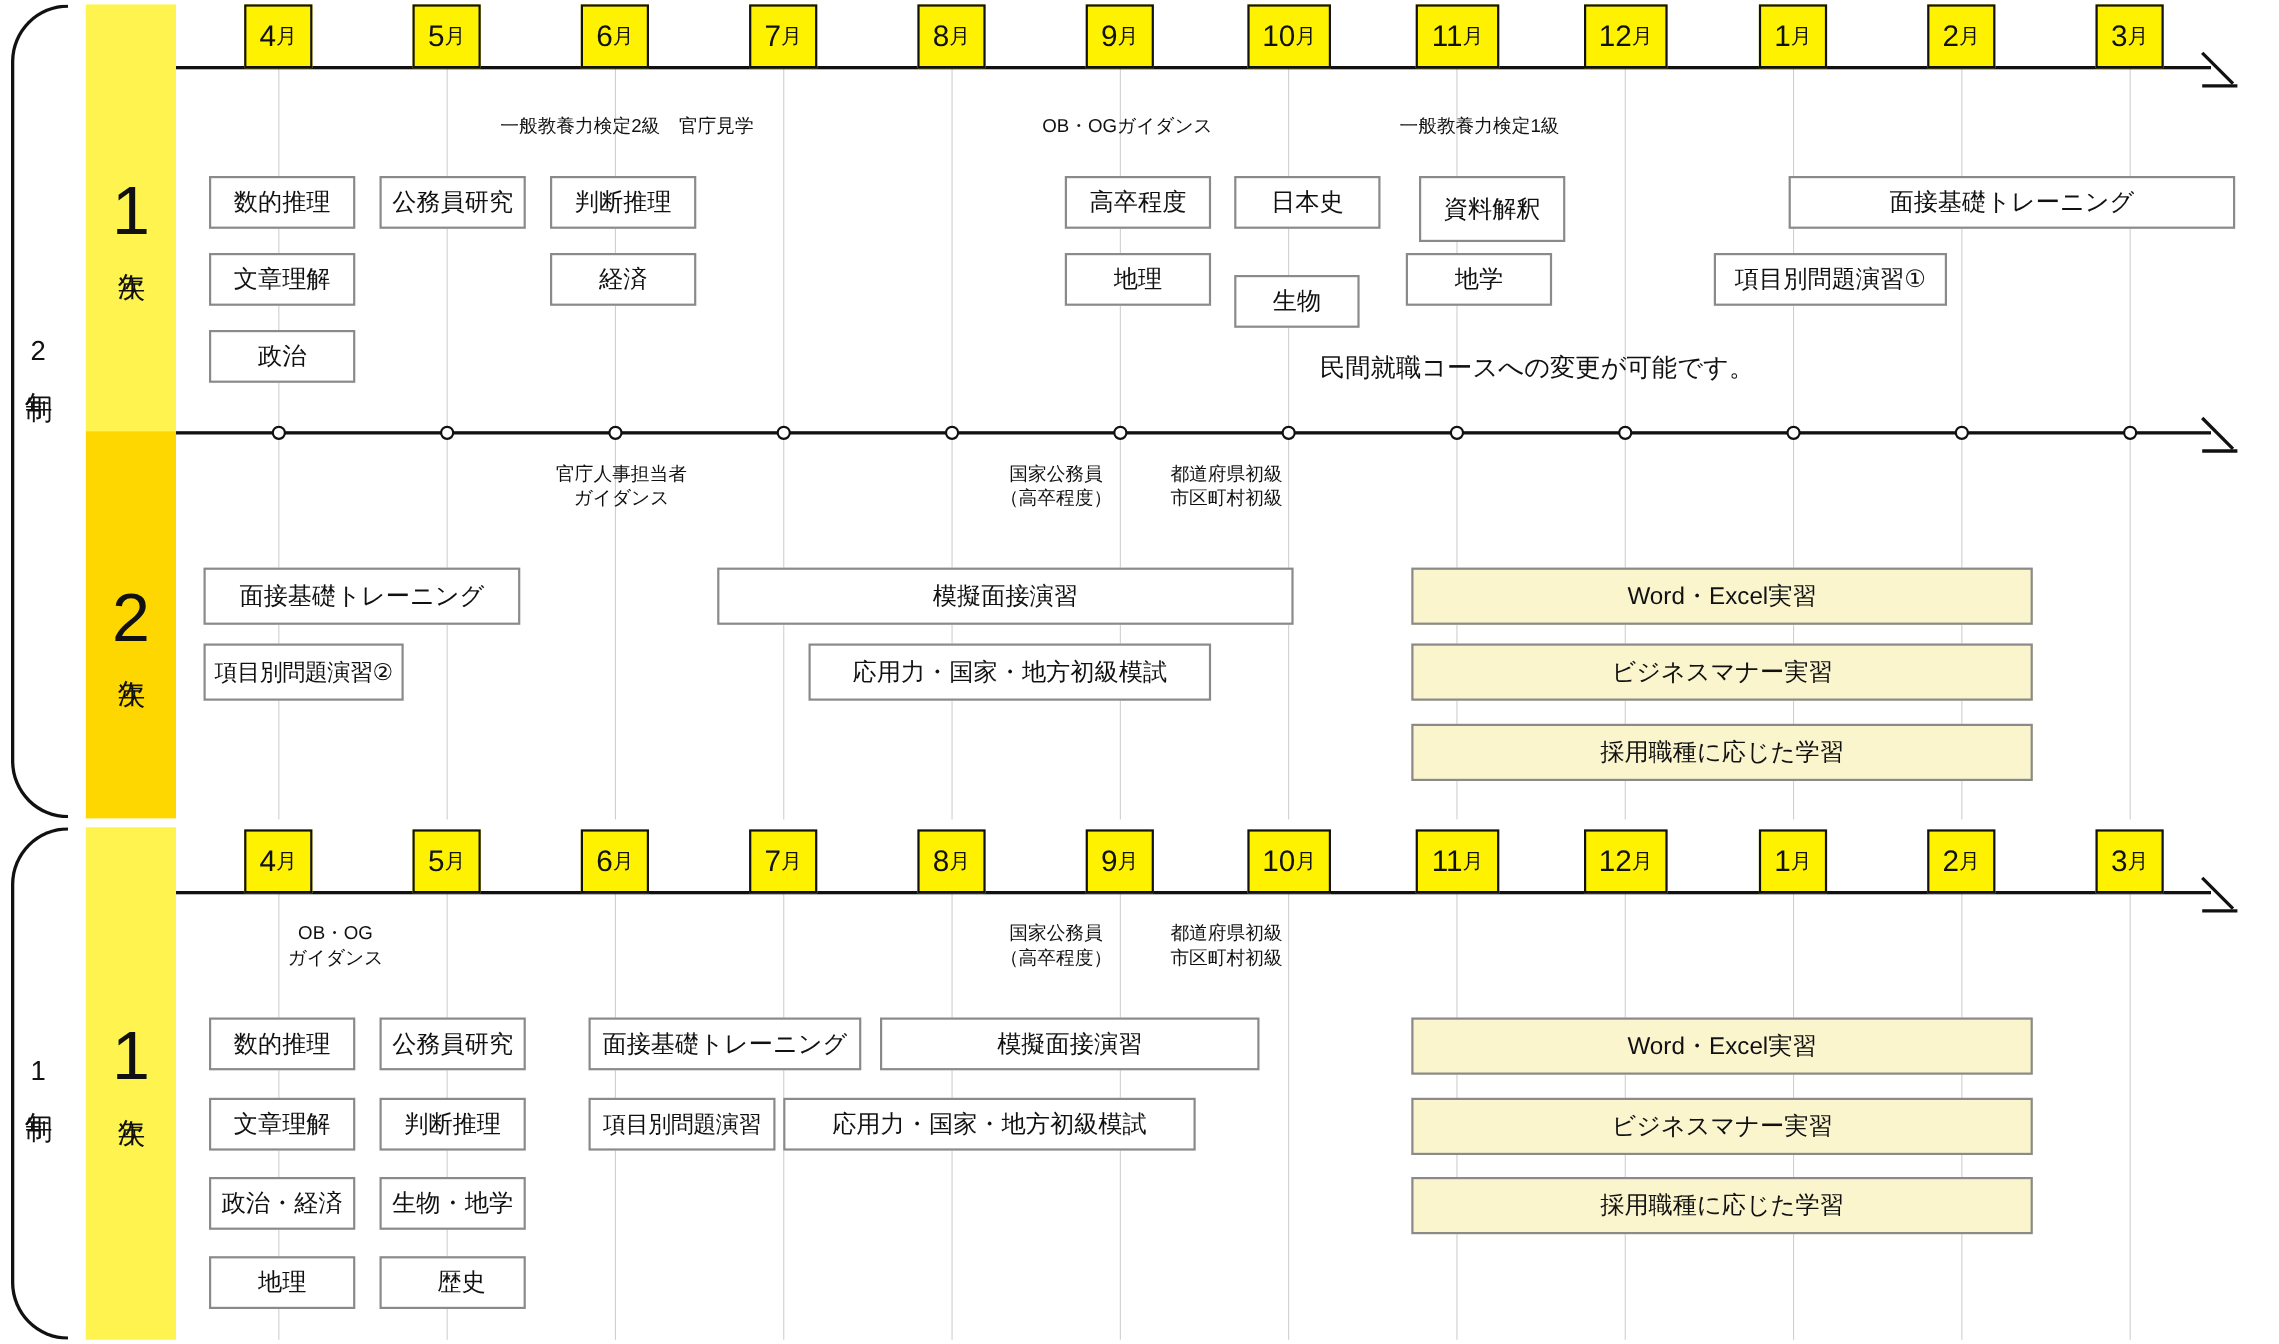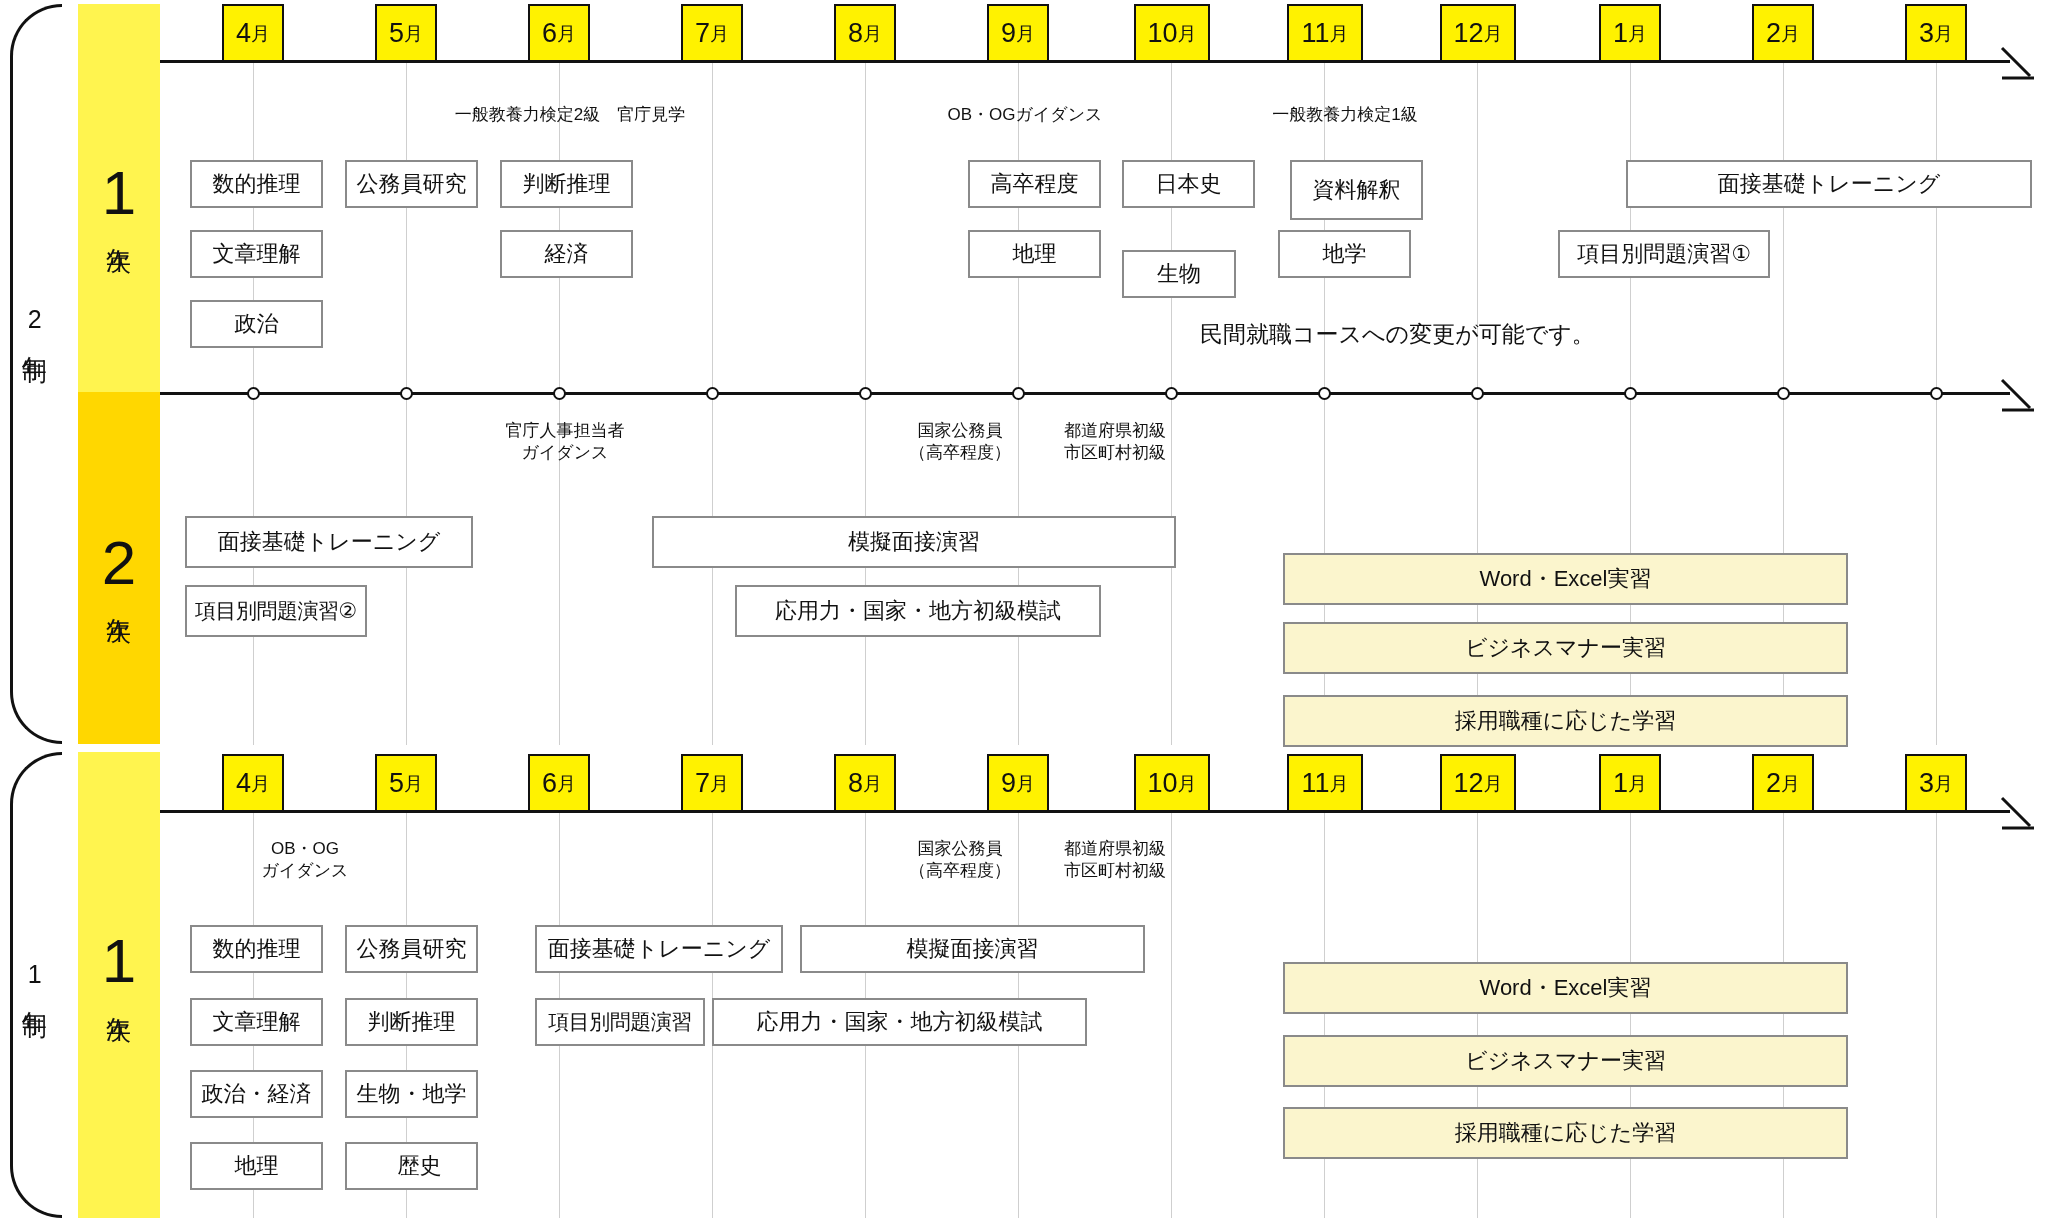--- a/index.html
+++ b/index.html
@@ -117,21 +117,21 @@
     border: 2px solid #8a8a8a;
     background: #ffffff;
     display: flex;
     align-items: center;
     justify-content: center;
     font-size: 22px;
     color: #111;
     white-space: nowrap;
     text-align: center;
   }
-  .cbox.fill { background: #FBF5CD; margin-top: 37px; }
+  .cbox.fill { background: #FBF5CD; }
   .cbox.tight { font-size: 21px; letter-spacing: -0.5px; }
 </style>
 </head>
 <body>
 
 <div id="page">
 
   <div class="bracket" style="left:10px; top:4px; width:52px; height:740px;"></div>
   <div class="bracket-label" style="left:20px; top:305px;">2年制</div>
 

